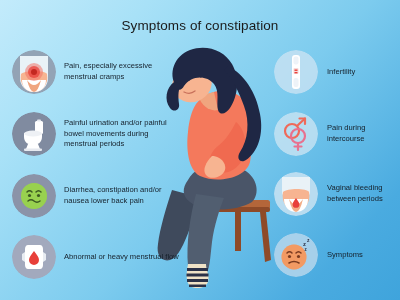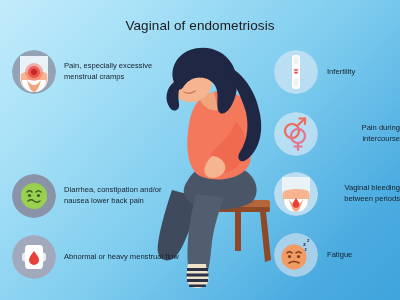--- a/index.html
+++ b/index.html
@@ -51,38 +51,38 @@
     flex-shrink: 0;
   }
   .badge svg { display: block; width: 44px; height: 44px; }
 
   .label {
     margin-left: 8px;
     font-size: 7.6px;
     line-height: 1.42;
     color: #15202b;
   }
-  .symptom.right .label { margin-left: 9px; text-align: right; }
+  .symptom.right .label { margin-left: 9px; }
 
   
   .figure {
     position: absolute;
     left: 140px;
     top: 30px;
     width: 140px;
     height: 270px;
   }
   .figure svg { display: block; width: 140px; height: 270px; }
 </style>
 </head>
 <body>
 
 <div id="infographic">
 
-  <div class="title">Vaginal of endometriosis</div>
+  <div class="title">Symptoms of constipation</div>
 
   <div class="figure">
     <svg viewBox="0 0 140 270" xmlns="http://www.w3.org/2000/svg">
 
       <g>
         <rect x="58" y="170" width="72" height="9" rx="2.5" fill="#b4663a"></rect>
         <rect x="58" y="177" width="72" height="5" rx="2" fill="#8e4a28"></rect>
         <path d="M64 182 L70 182 L62 232 L56 230 Z" fill="#a05530"></path>
         <path d="M120 182 L126 182 L131 230 L125 232 Z" fill="#8e4a28"></path>
         <path d="M95 182 L101 182 L101 221 L95 221 Z" fill="#8e4a28"></path>
@@ -133,20 +133,34 @@
         <path d="M10 30 h24 c0 8 -6 12 -12 12 s-12 -4 -12 -12 Z" fill="#ffffff"></path>
         <path d="M15 30 q7 10 14 0 q-3 12 -7 12 q-4 0 -7 -12 Z" fill="#f0a57f"></path>
         <circle cx="22" cy="22" r="9" fill="#f0756a" opacity=".55"></circle>
         <circle cx="22" cy="22" r="6" fill="#e8403a" opacity=".75"></circle>
         <circle cx="22" cy="22" r="3" fill="#c42820"></circle>
       </svg>
     </div>
     <div class="label">Pain, especially excessive menstrual cramps</div>
   </div>
 
+  <div class="symptom left" style="top:112px">
+    <div class="badge">
+      <svg viewBox="0 0 44 44" xmlns="http://www.w3.org/2000/svg">
+        <circle cx="22" cy="22" r="22" fill="#808ba0"></circle>
+        <rect x="23" y="9" width="8" height="13" rx="1.5" fill="#ffffff"></rect>
+        <rect x="25" y="7.5" width="4" height="2" rx="1" fill="#e6e9ef"></rect>
+        <path d="M12 21 h18 v4 c0 5 -4 8 -9 8 s-9 -3 -9 -8 Z" fill="#ffffff"></path>
+        <ellipse cx="21" cy="21.5" rx="9" ry="3" fill="#eef1f5"></ellipse>
+        <path d="M16 32 h10 l2 5 h-14 Z" fill="#ffffff"></path>
+        <rect x="12" y="36.5" width="18" height="2.5" rx="1" fill="#e6e9ef"></rect>
+      </svg>
+    </div>
+    <div class="label">Painful urination and/or painful bowel movements during menstrual periods</div>
+  </div>
 
   <div class="symptom left" style="top:235px">
     <div class="badge">
       <svg viewBox="0 0 44 44" xmlns="http://www.w3.org/2000/svg">
         <circle cx="22" cy="22" r="22" fill="#a2a9bd"></circle>
         <path d="M16 10 h12 c2 0 3 2 3 4 v16 c0 2 -1 4 -3 4 h-12 c-2 0 -3 -2 -3 -4 v-16 c0 -2 1 -4 3 -4 Z" fill="#ffffff"></path>
         <path d="M13 17 l-3 2 v6 l3 2 Z" fill="#e8ecf2"></path>
         <path d="M31 17 l3 2 v6 l-3 2 Z" fill="#e8ecf2"></path>
         <path d="M22 16 c3 4 5 6.5 5 9 a5 5 0 0 1 -10 0 c0 -2.5 2 -5 5 -9 Z" fill="#e8403a"></path>
       </svg>
@@ -233,16 +247,16 @@
         </g>
         <circle cx="15.5" cy="23.5" r="1.6" fill="#7a3b20"></circle>
         <circle cx="24.5" cy="23.5" r="1.6" fill="#7a3b20"></circle>
         <g fill="#2b3147" font-family="Liberation Sans, sans-serif" font-weight="bold">
           <text x="29" y="13" font-size="6">z</text>
           <text x="33" y="8.5" font-size="5">z</text>
           <text x="30.5" y="18" font-size="4.5">z</text>
         </g>
       </svg>
     </div>
-    <div class="label">Fatigue</div>
+    <div class="label">Symptoms</div>
   </div>
 
 </div>
 
 </body></html>

